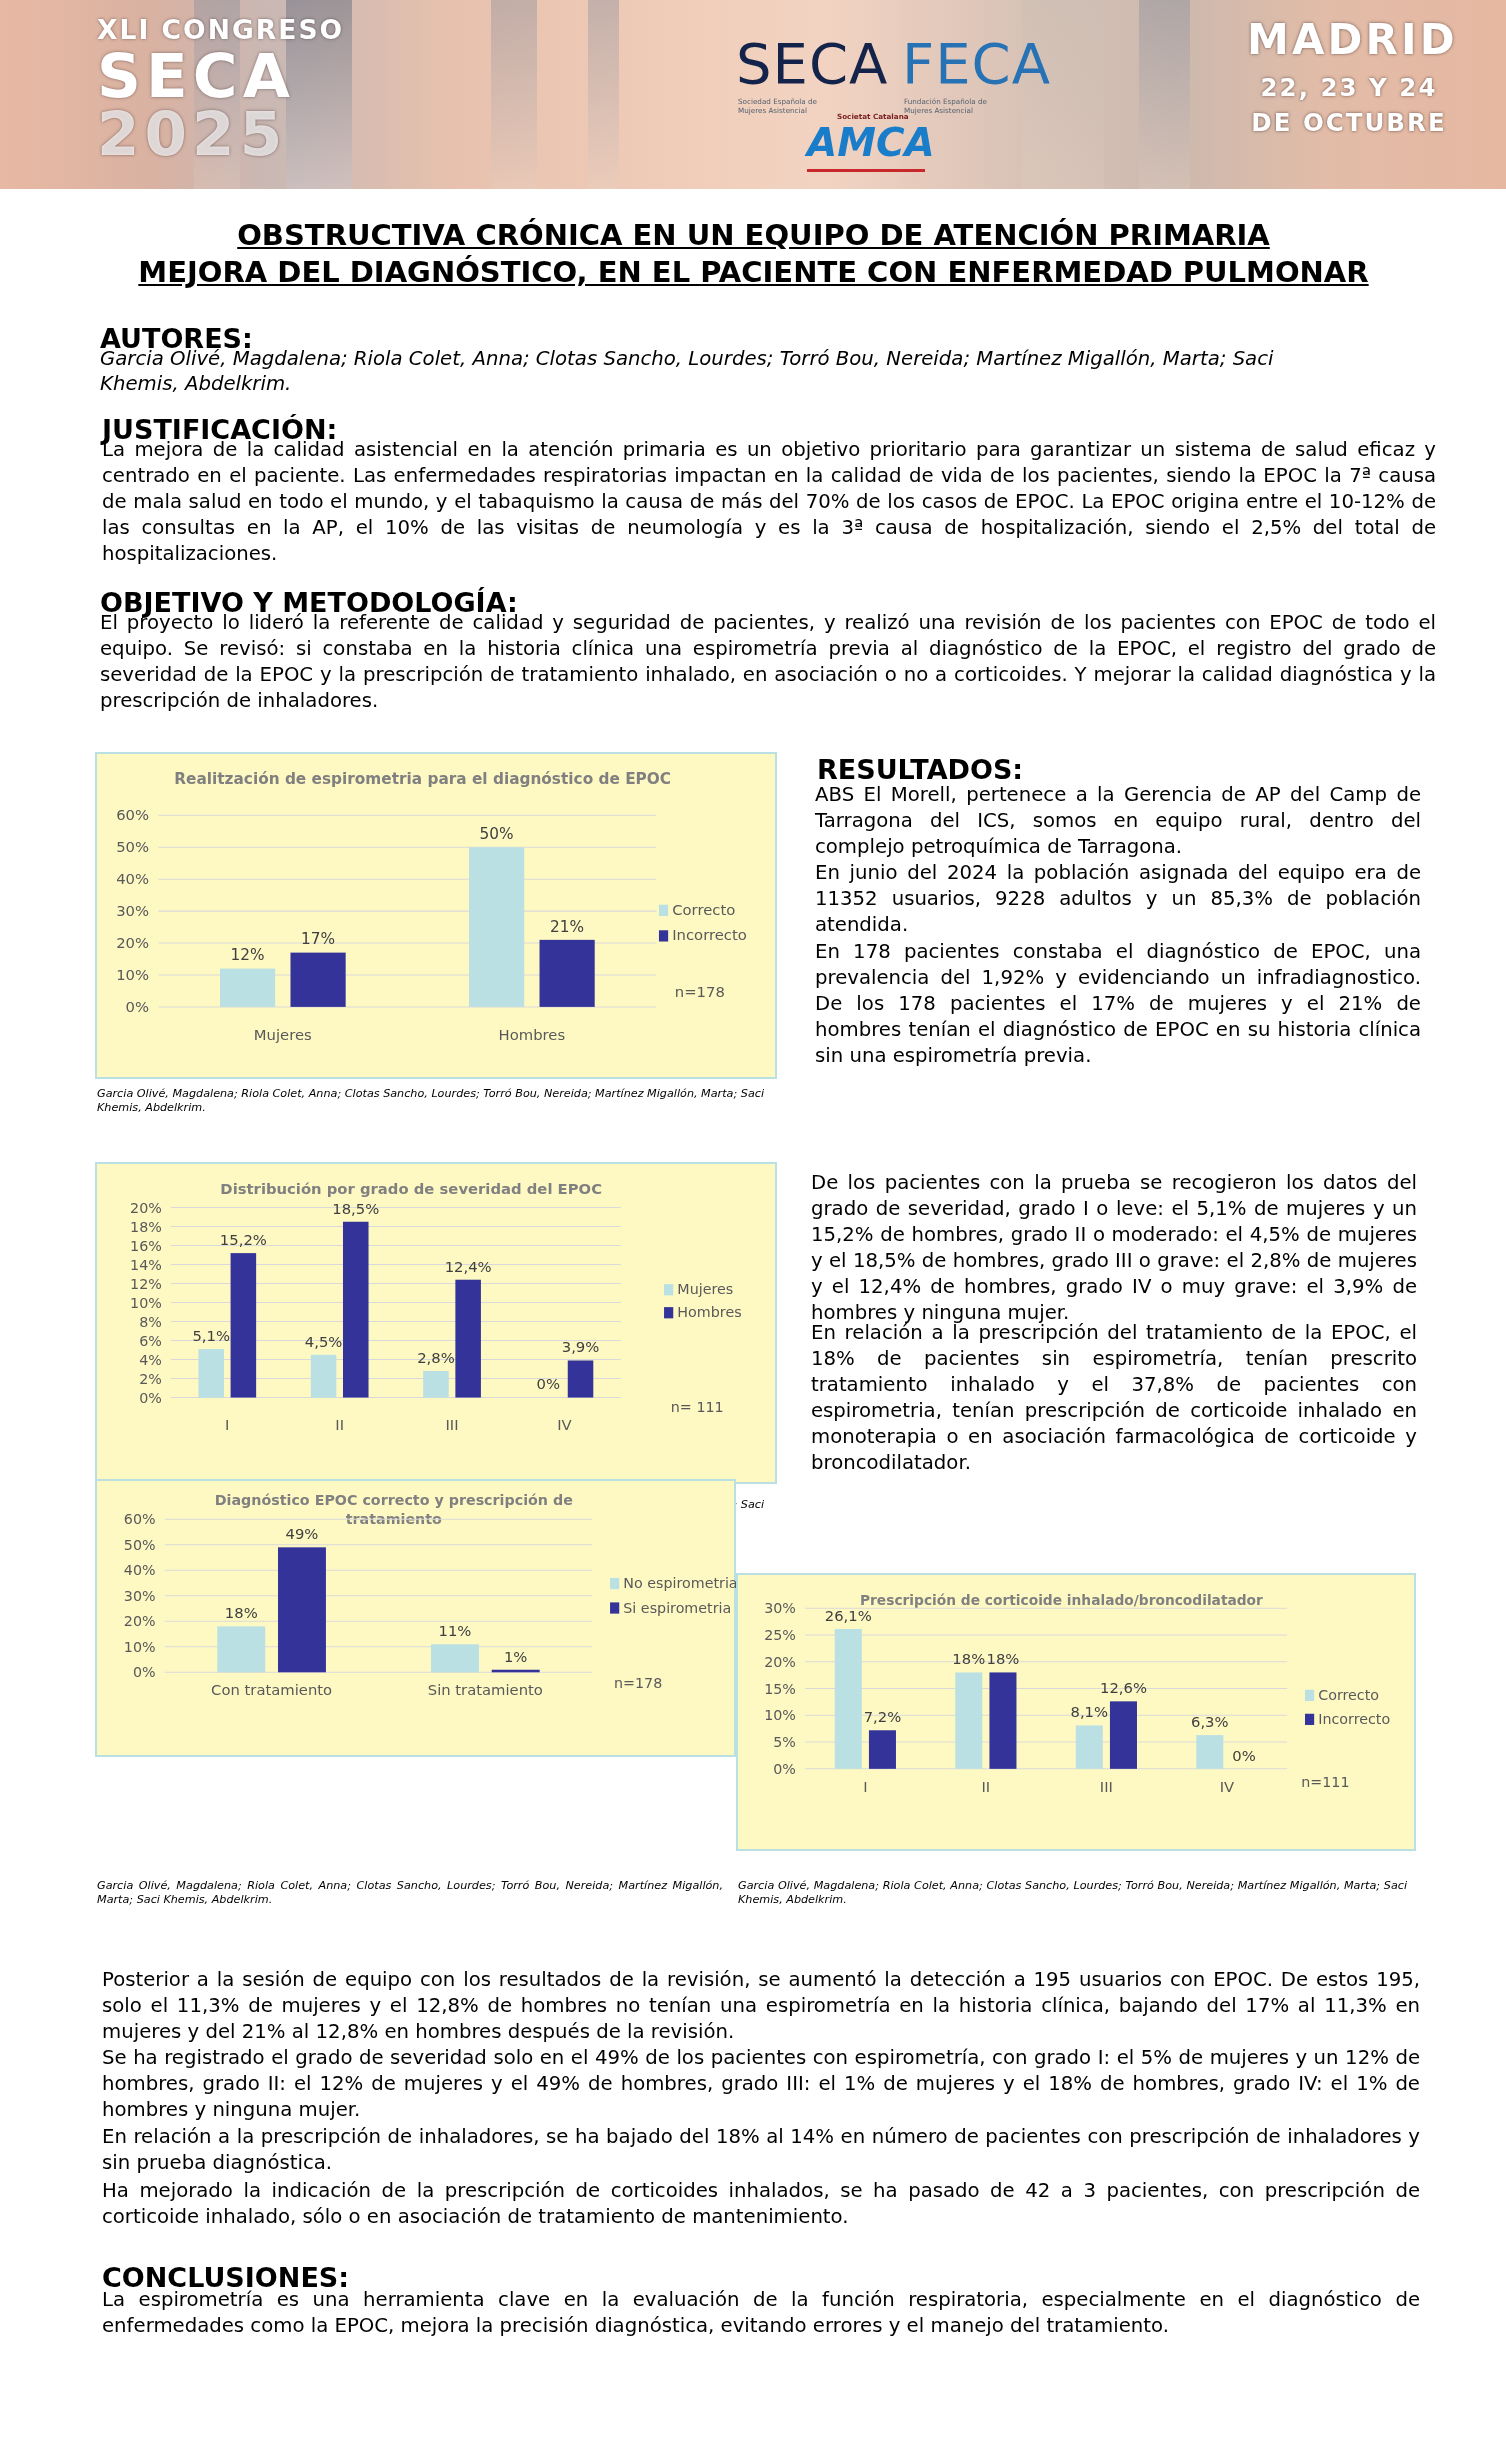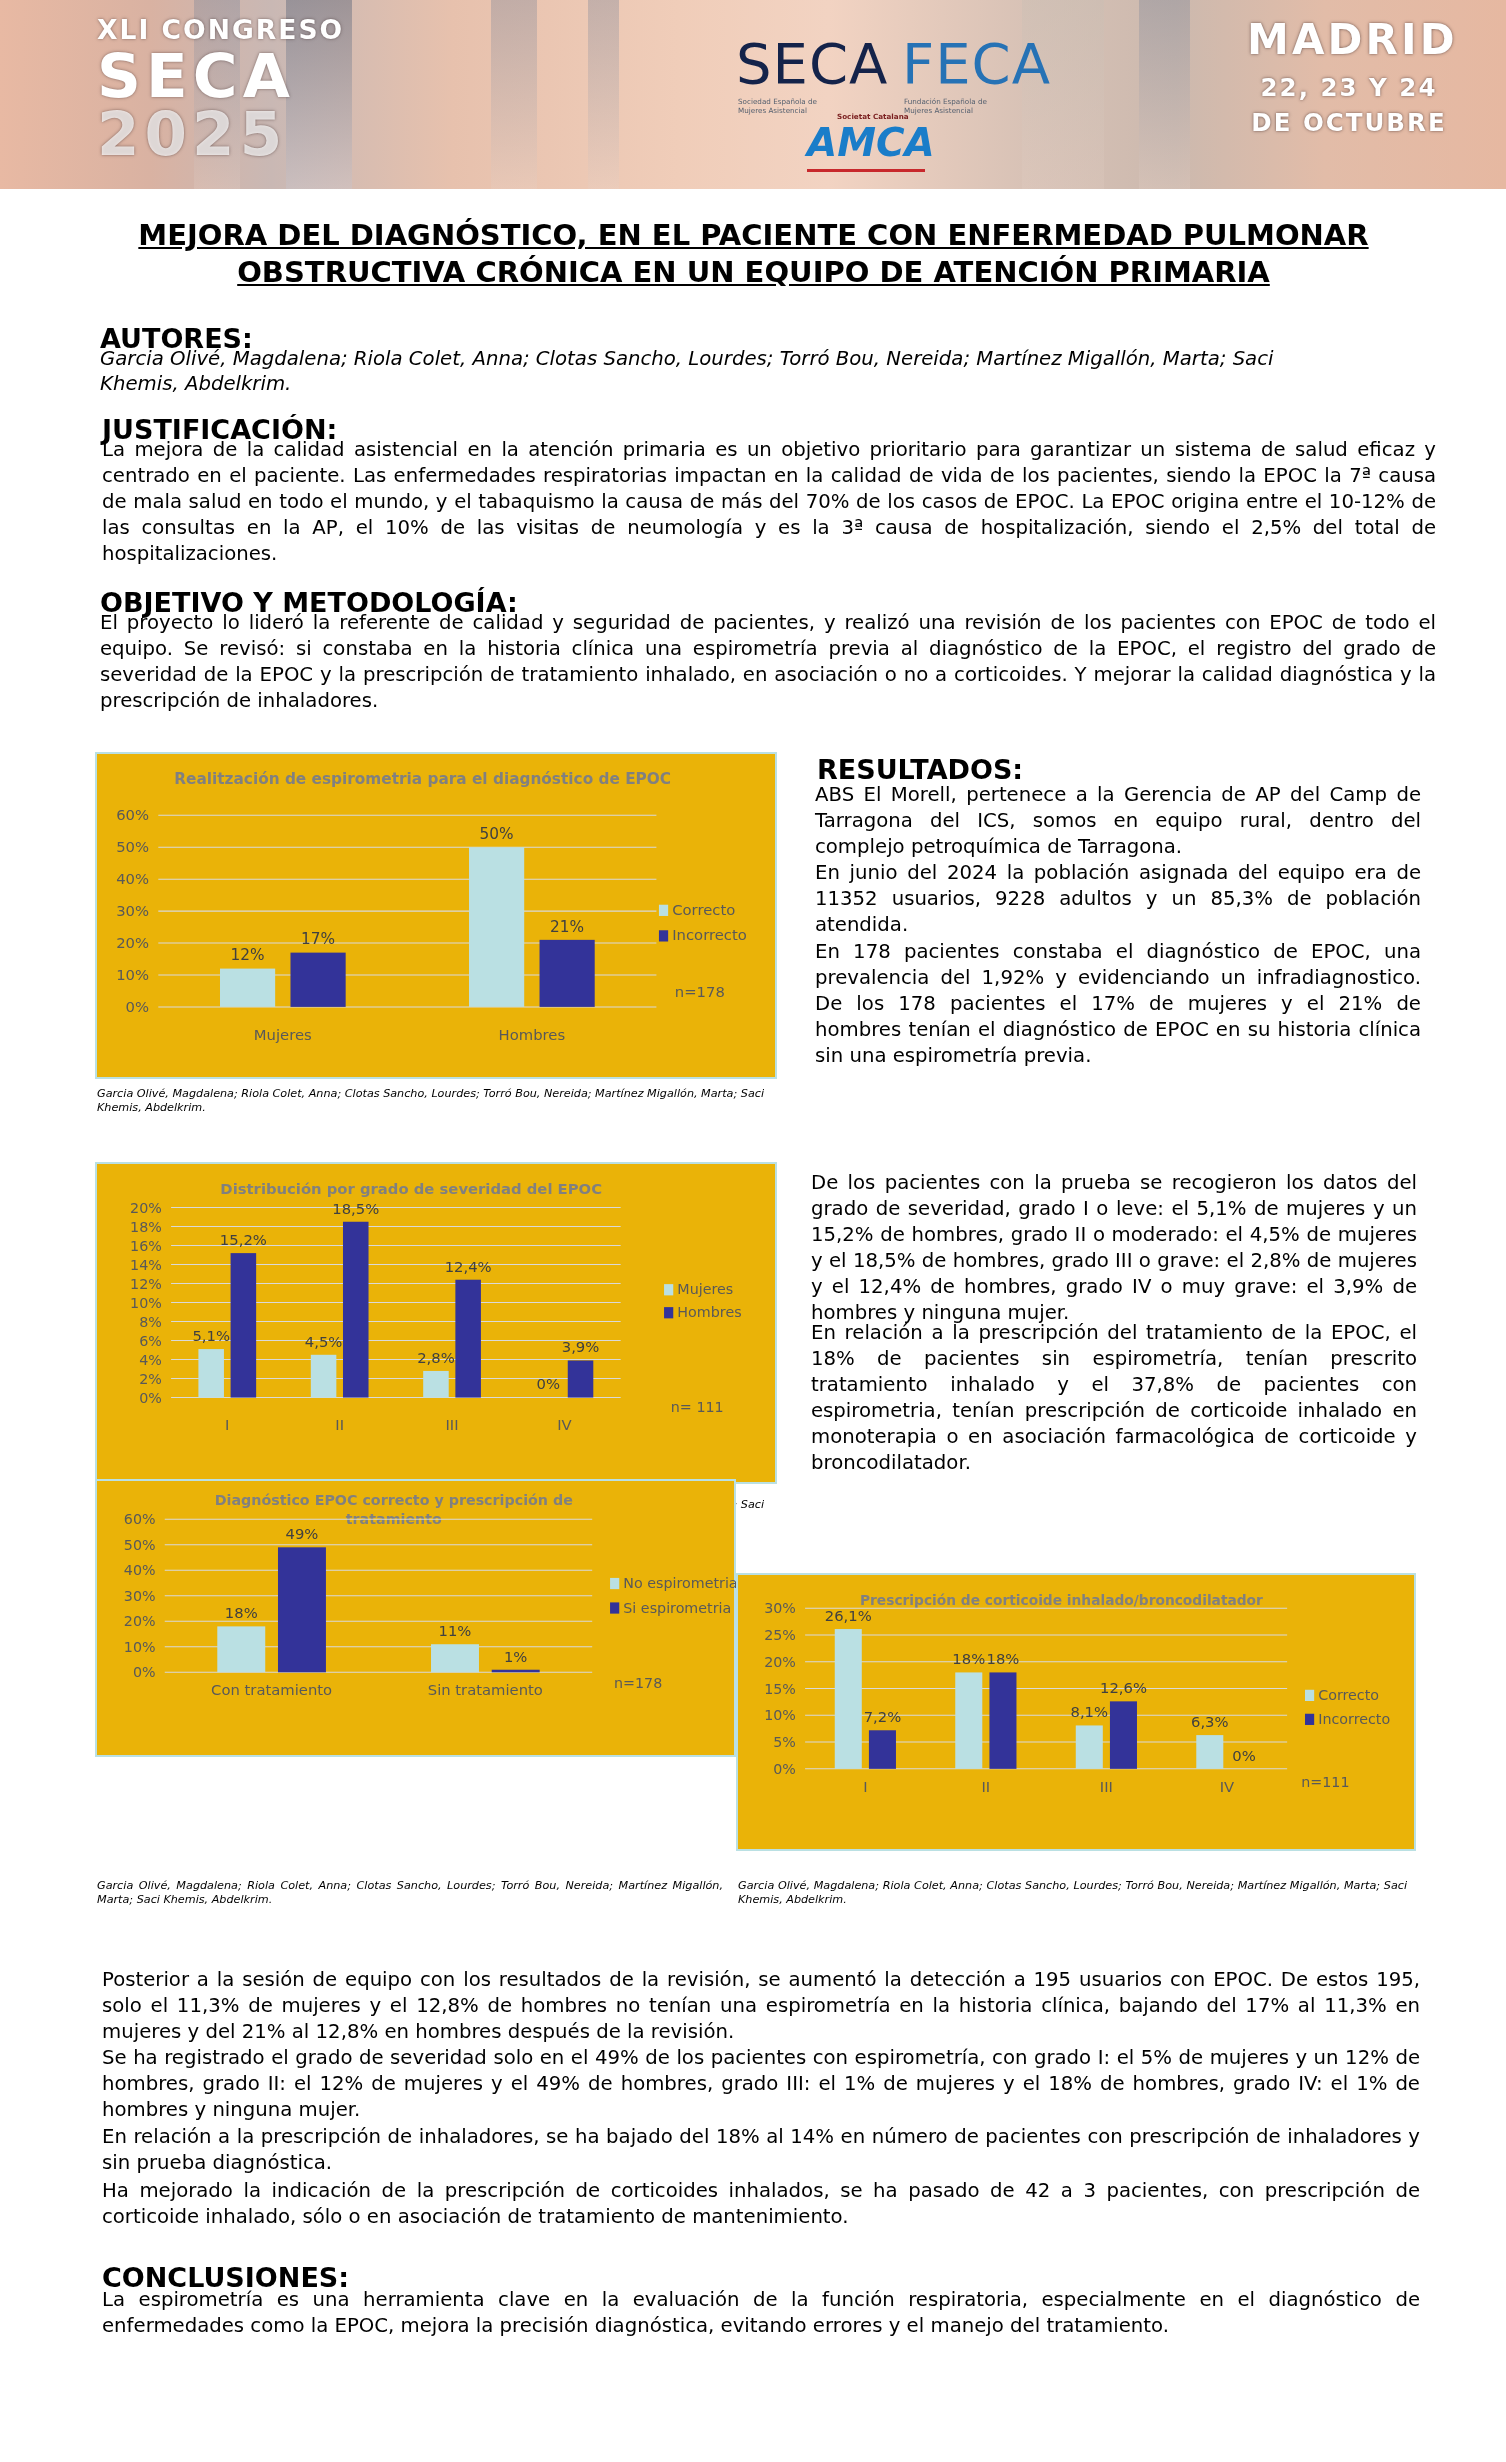--- a/index.html
+++ b/index.html
@@ -22,21 +22,21 @@
   .banner .city .m { font-size:42px; display:block; letter-spacing:3.1px; }
   .banner .city .d { font-size:24.5px; display:block; letter-spacing:2px; margin-top:9.2px; }
   .banner .city .o { font-size:24.5px; display:block; letter-spacing:2px; margin-top:5.1px; }
 
   .title { position:absolute; left:77px; width:1353px; top:217px; text-align:center; font-weight:bold; font-size:29px; line-height:37px; text-decoration:underline; font-family:"DejaVu Sans", sans-serif; }
   .hdr { position:absolute; font-weight:bold; font-size:27px; }
   .para { position:absolute; font-size:19.7px; line-height:26px; text-align:justify; }
   .authors { position:absolute; font-style:italic; font-size:19.7px; line-height:24.5px; }
   .cite { position:absolute; font-style:italic; font-size:11.2px; line-height:14.3px; text-align:justify; }
 
-  .chart-box { position:absolute; border:2.6px solid #bae0e3; background:#eab308; box-sizing:border-box; }
+  .chart-box { position:absolute; border:2.6px solid #bae0e3; background:#fef9c3; box-sizing:border-box; }
   .chart-box svg { position:absolute; left:0; top:0; }
   .ctitle { font-family:"DejaVu Sans", sans-serif; font-weight:bold; fill:#808080; }
   .tick { font-family:"DejaVu Sans", sans-serif; fill:#595959; }
   .dlabel { font-family:"DejaVu Sans", sans-serif; fill:#404040; }
   .leg { font-family:"DejaVu Sans", sans-serif; fill:#595959; }
 </style>
 </head>
 <body>
 
 <div class="banner">
@@ -59,22 +59,22 @@
   <div class="logo amca">AMCA</div>
   <div class="amca-bar"></div>
   <div class="city">
     <span class="m">MADRID</span>
     <span class="d">22, 23 Y 24</span>
     <span class="o">DE OCTUBRE</span>
   </div>
 </div>
 
 <div class="title">
+  <div>OBSTRUCTIVA CRÓNICA EN UN EQUIPO DE ATENCIÓN PRIMARIA</div>
   <div>MEJORA DEL DIAGNÓSTICO, EN EL PACIENTE CON ENFERMEDAD PULMONAR</div>
-  <div>OBSTRUCTIVA CRÓNICA EN UN EQUIPO DE ATENCIÓN PRIMARIA</div>
 </div>
 
 <div class="hdr" style="left:100px;top:323px;">AUTORES:</div>
 <div class="authors" style="left:100px;top:347px;width:1252px;">Garcia Olivé, Magdalena; Riola Colet, Anna; Clotas Sancho, Lourdes; Torró Bou, Nereida; Martínez Migallón, Marta; Saci Khemis, Abdelkrim.</div>
 
 <div class="hdr" style="left:102px;top:414px;">JUSTIFICACIÓN:</div>
 <div class="para" style="left:102px;top:437px;width:1334px;">La mejora de la calidad asistencial en la atención primaria es un objetivo prioritario para garantizar un sistema de salud eficaz y centrado en el paciente. Las enfermedades respiratorias impactan en la calidad de vida de los pacientes, siendo la EPOC la 7ª causa de mala salud en todo el mundo, y el tabaquismo la causa de más del 70% de los casos de EPOC. La EPOC origina entre el 10-12% de las consultas en la AP, el 10% de las visitas de neumología y es la 3ª causa de hospitalización, siendo el 2,5% del total de hospitalizaciones.</div>
 
 <div class="hdr" style="left:100px;top:587px;">OBJETIVO Y METODOLOGÍA:</div>
 <div class="para" style="left:100px;top:610px;width:1336px;">El proyecto lo lideró la referente de calidad y seguridad de pacientes, y realizó una revisión de los pacientes con EPOC de todo el equipo. Se revisó: si constaba en la historia clínica una espirometría previa al diagnóstico de la EPOC, el registro del grado de severidad de la EPOC y la prescripción de tratamiento inhalado, en asociación o no a corticoides. Y mejorar la calidad diagnóstica y la prescripción de inhaladores.</div>

